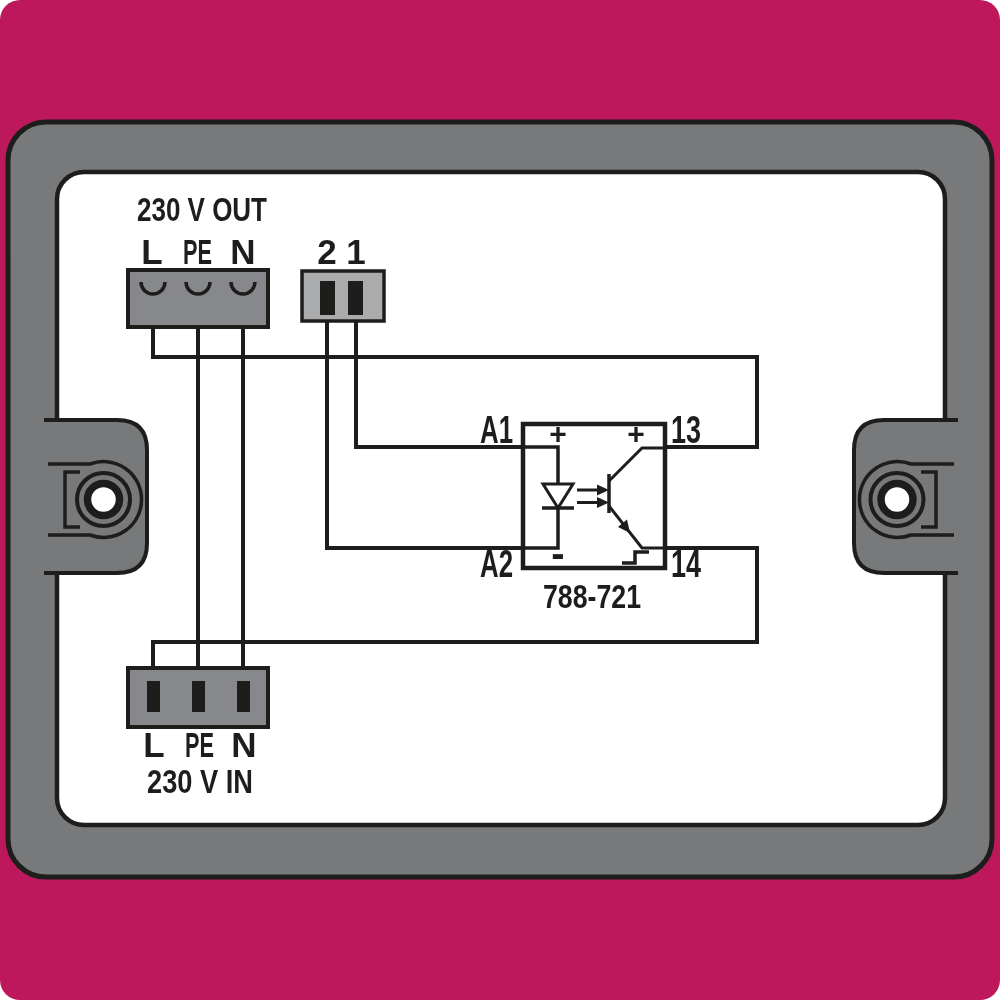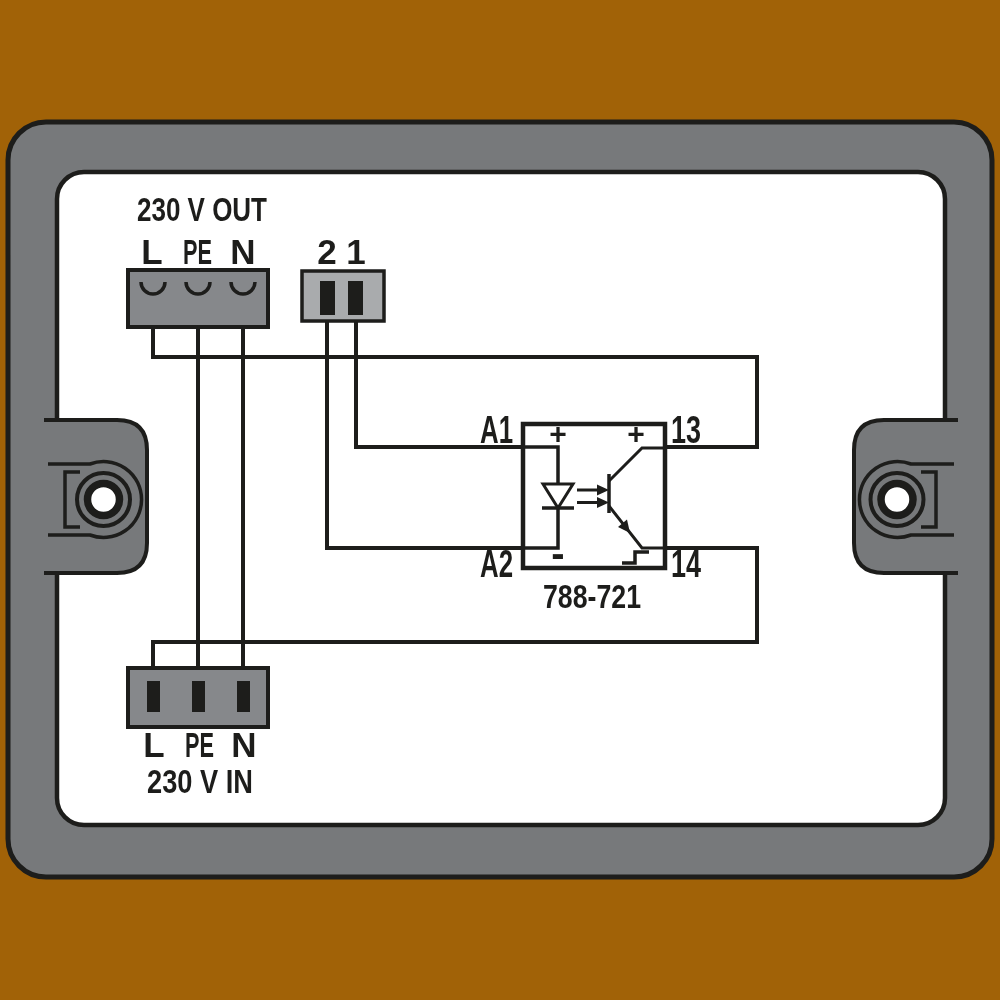--- a/index.html
+++ b/index.html
@@ -1,16 +1,16 @@
 <!DOCTYPE html>
 <html><head>
 <meta charset="utf-8">
 <style>
   html,body{margin:0;padding:0;background:#ffffff;}
-  .stage{position:relative;width:1000px;height:1000px;background:#a16207;overflow:hidden;}
+  .stage{position:relative;width:1000px;height:1000px;background:#be185d;overflow:hidden;border-radius:20px;}
   svg text{
     font-family:"Liberation Sans","DejaVu Sans",sans-serif;
     font-weight:bold;
     fill:#1d1d1b;
   }
   .t35{font-size:35px;}
   .t34{font-size:34px;}
   .t38{font-size:38px;}
   .t30{font-size:30px;}
   .t40{font-size:40px;}

